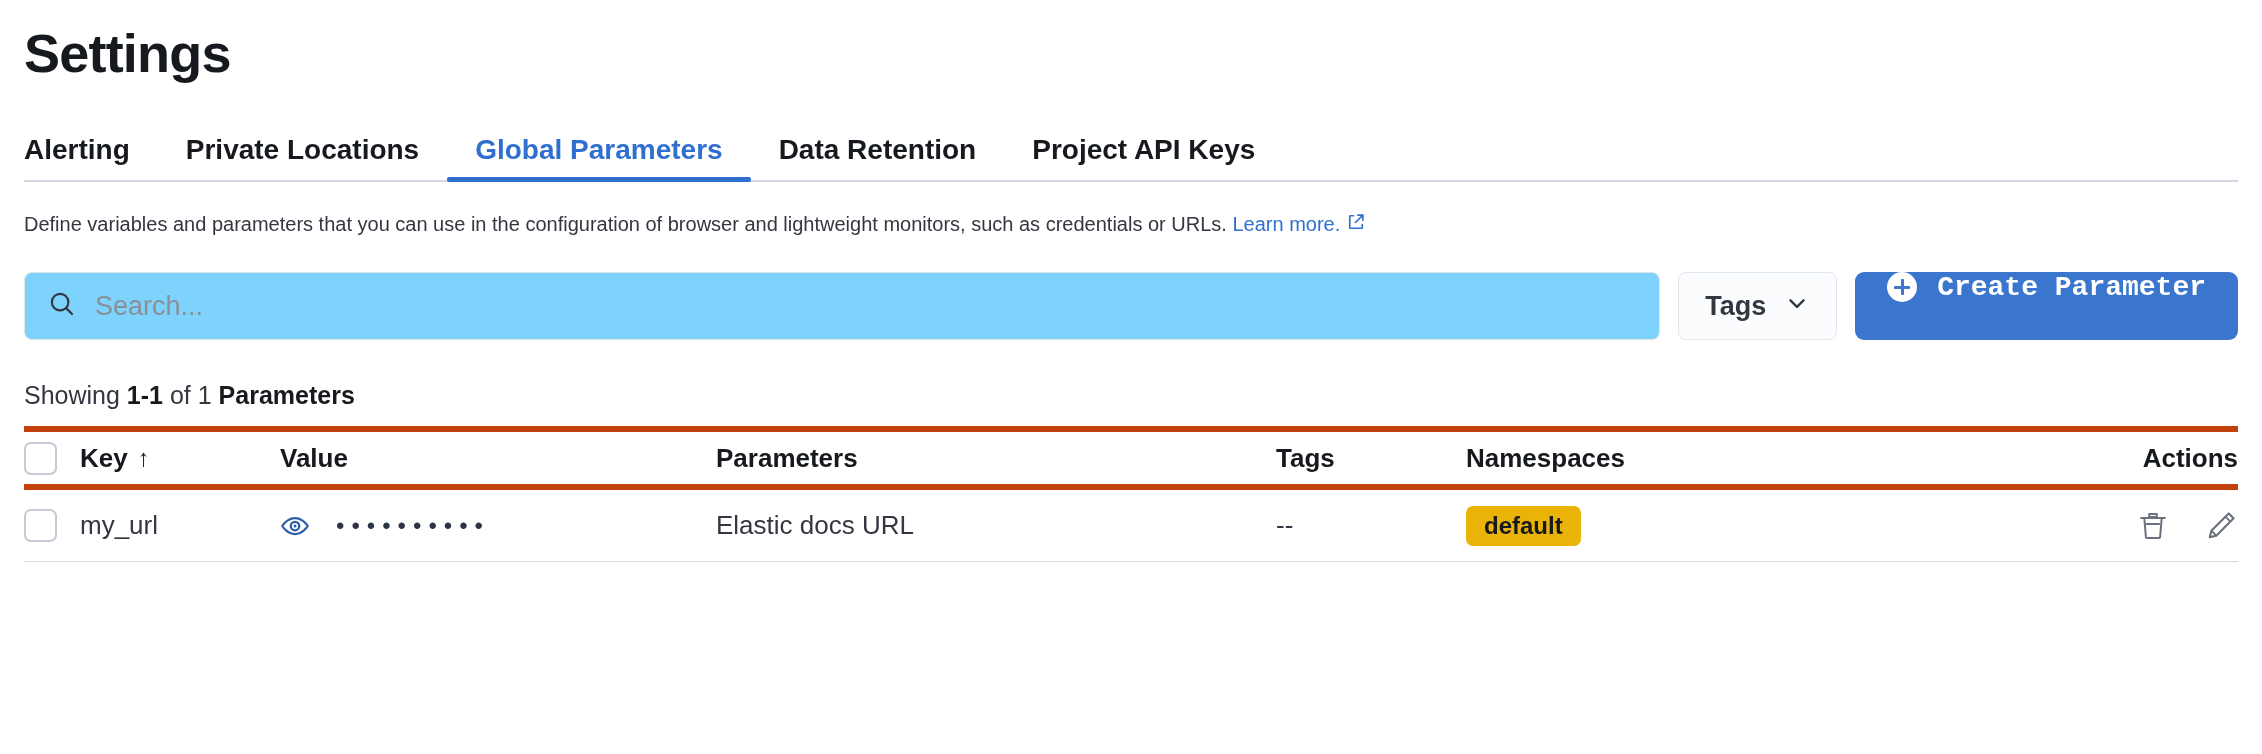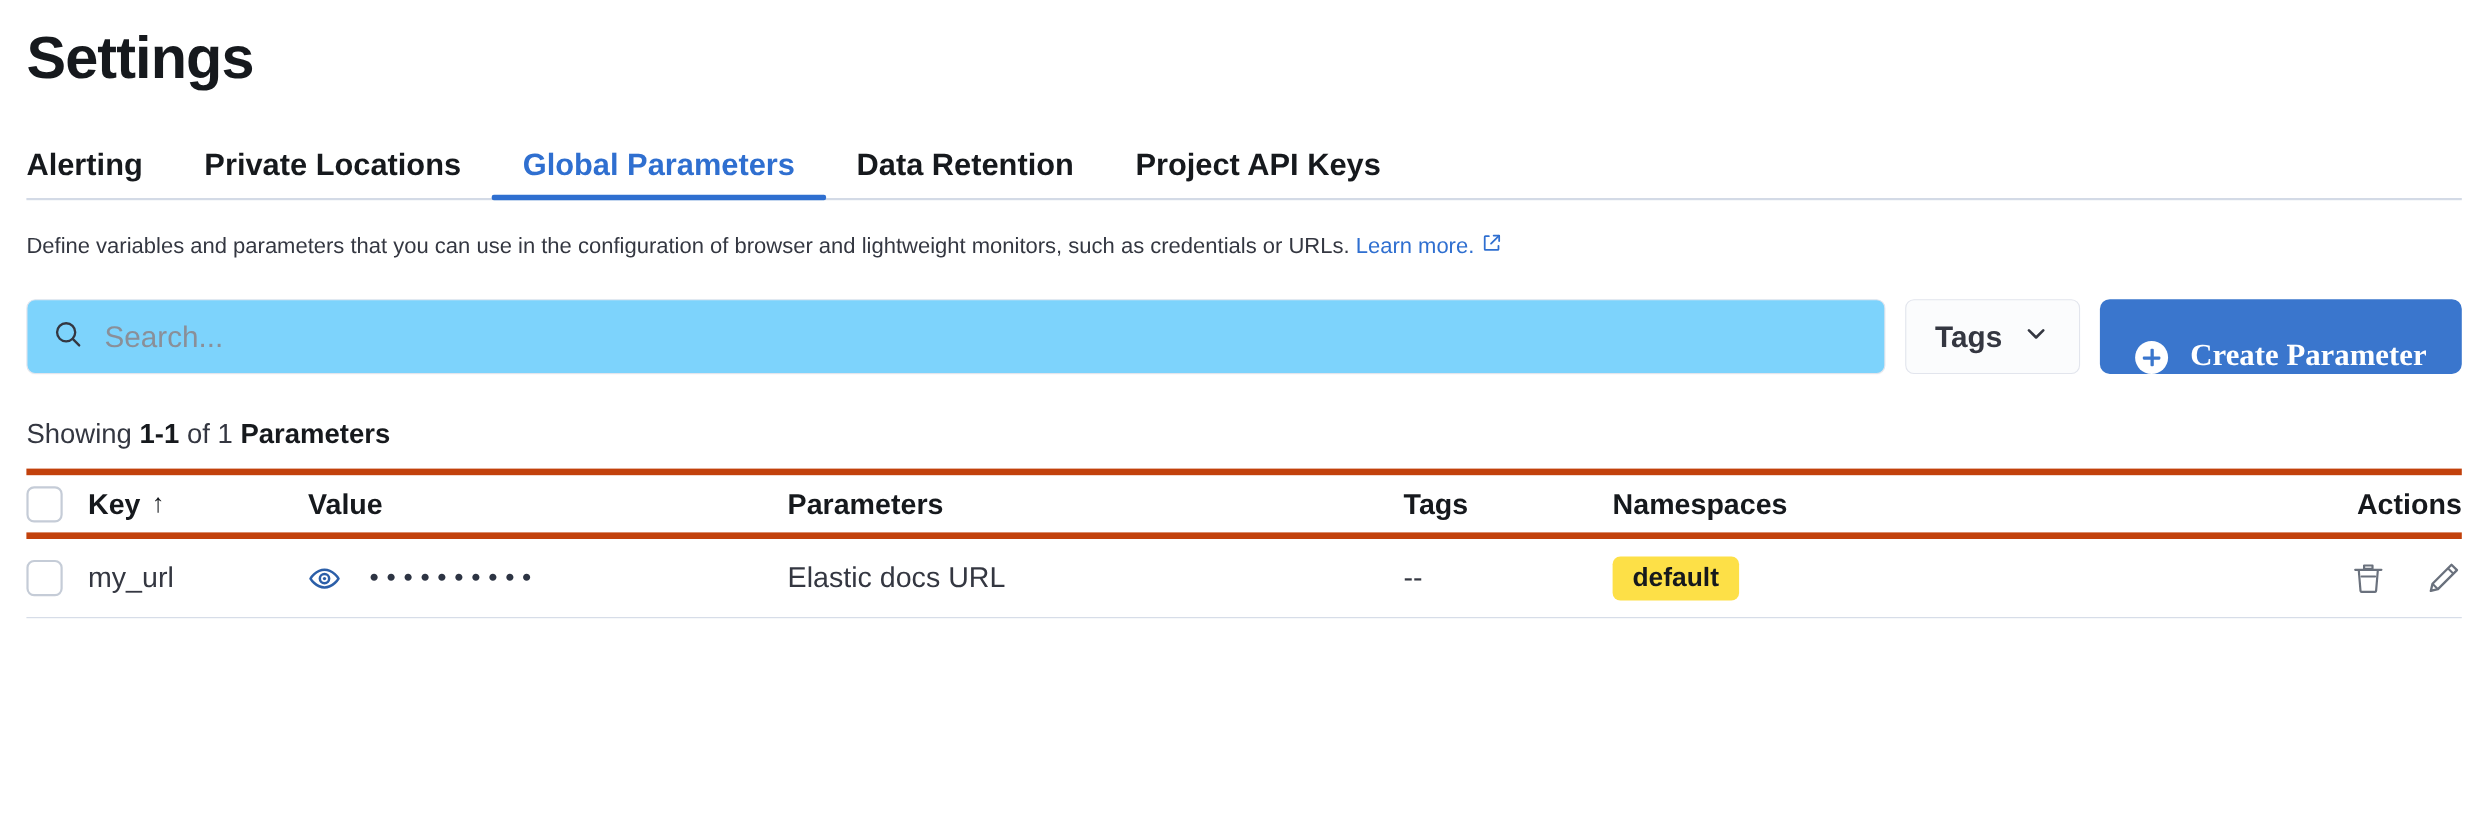--- a/index.html
+++ b/index.html
@@ -128,28 +128,28 @@
     font-weight: 600;
     color: #343741;
   }
 
   .create-button {
     height: 68px;
     background: #3a76cd;
     border: none;
     border-radius: 9px;
     display: flex;
-    align-items: flex-end;
+    align-items: flex-start;
     gap: 20px;
     padding: 0 32px;
     cursor: pointer;
     color: #ffffff;
     font-size: 28px;
     font-weight: bold;
-    font-family: Liberation Serif, serif;
+    font-family: Liberation Mono, monospace;
     white-space: nowrap;
   }
   .plus-circle {
     width: 30px; height: 30px;
     border-radius: 50%;
     background: #ffffff;
     position: relative;
     flex: 0 0 auto;
   }
   .plus-circle::before, .plus-circle::after {
@@ -198,21 +198,21 @@
     cursor: pointer;
   }
 
   .sort-arrow { font-size: 24px; color: #16191d; line-height: 1; }
 
   .eye-icon { margin-right: 26px; cursor: pointer; display: inline-flex; }
   .dots { letter-spacing: 7px; font-size: 24px; color: #2d3443; line-height: 1; }
 
   .ns-badge {
     display: inline-block;
-    background: #fde047;
+    background: #eab308;
     color: #16191d;
     font-size: 24px;
     font-weight: 600;
     border-radius: 7px;
     padding: 8px 18px;
     line-height: 1;
   }
 
   .icon-btn { cursor: pointer; display: inline-flex; align-items: center; }
 </style>

